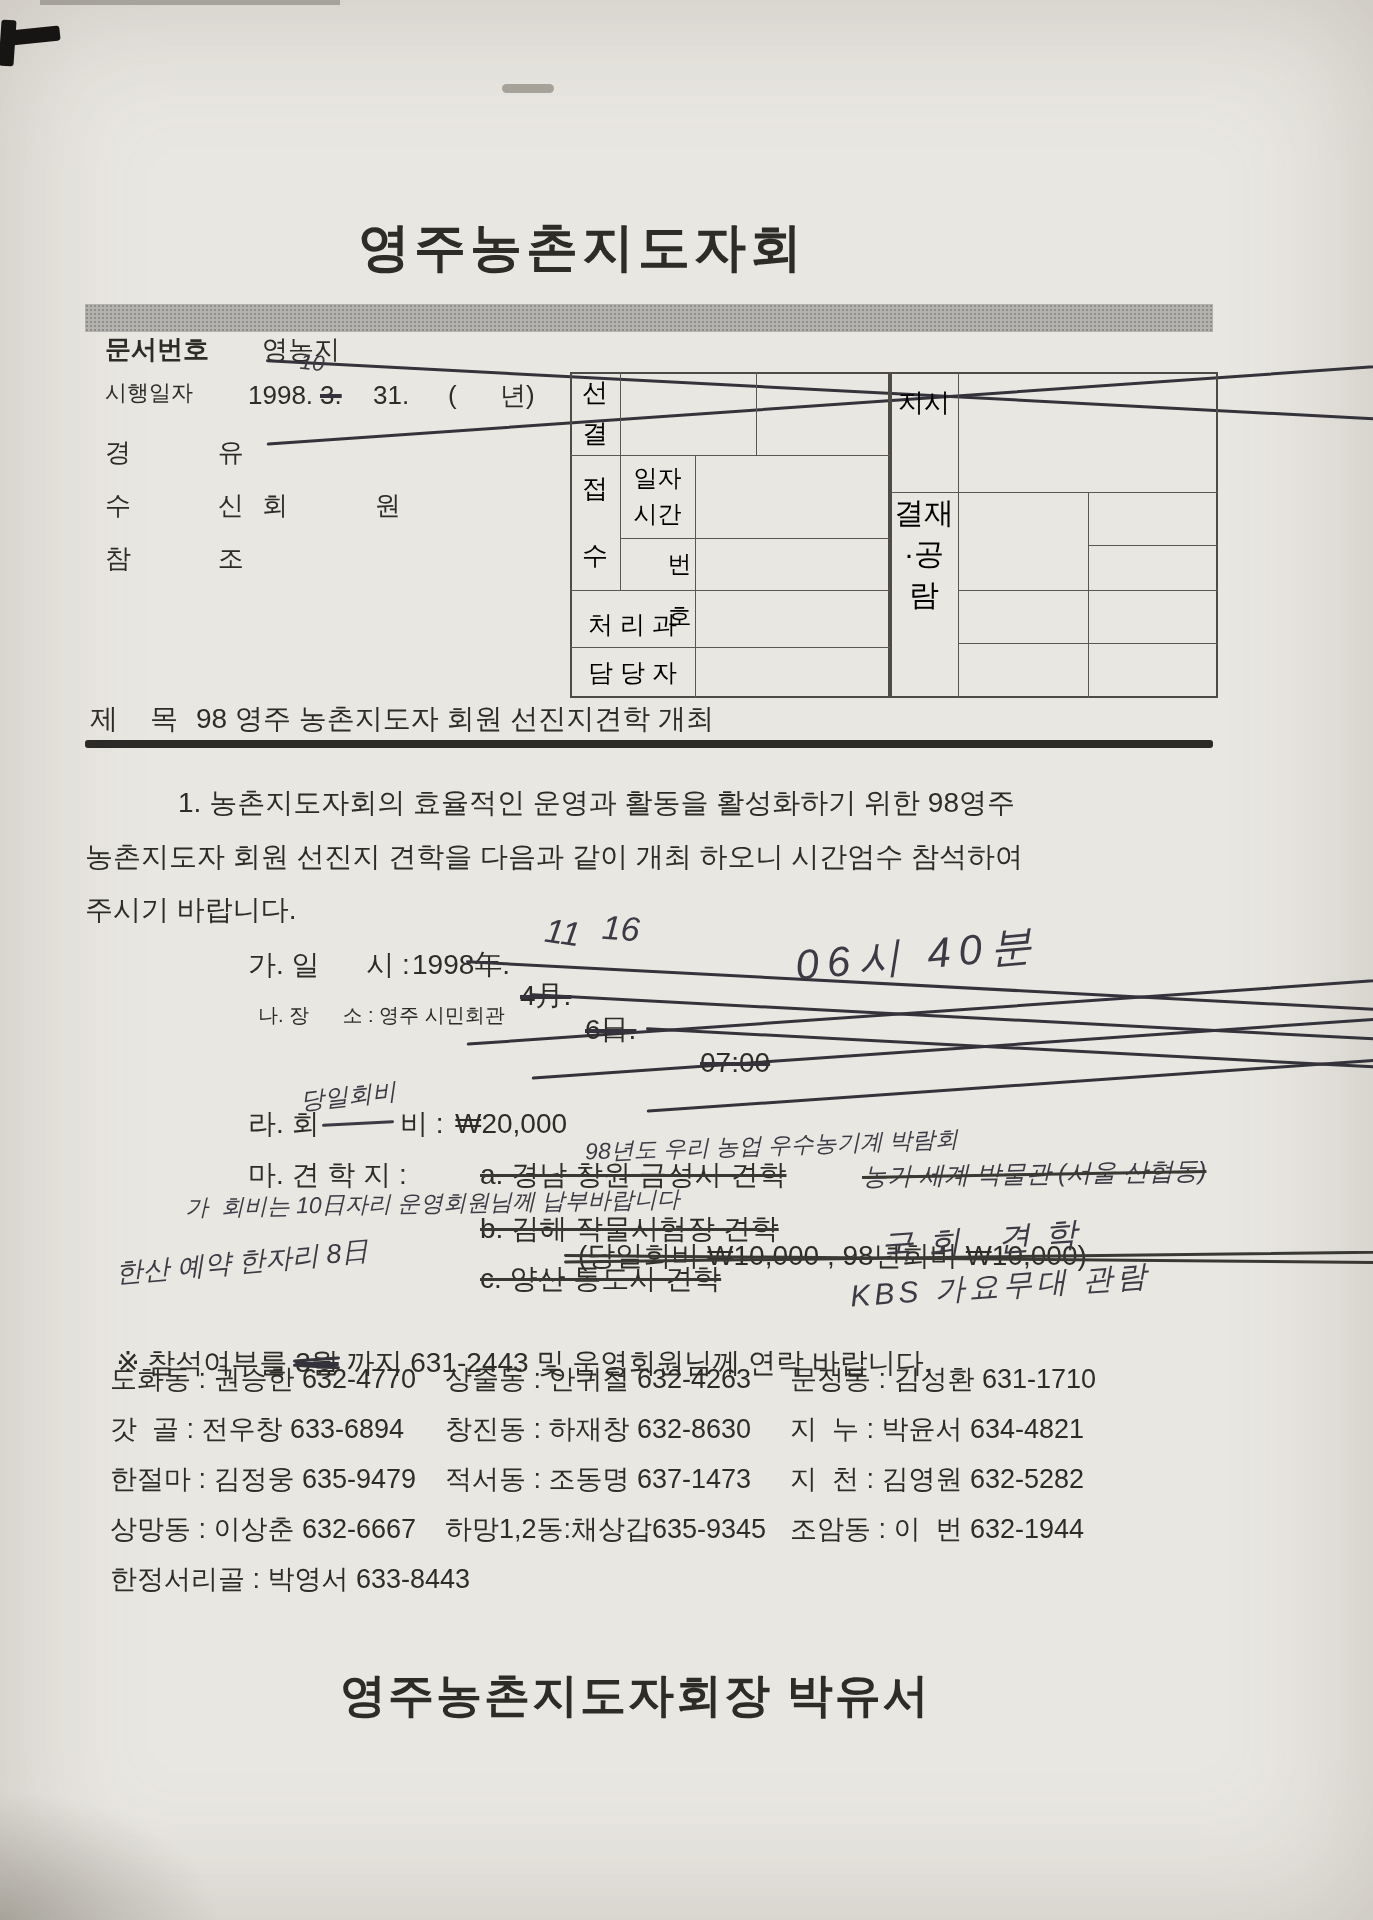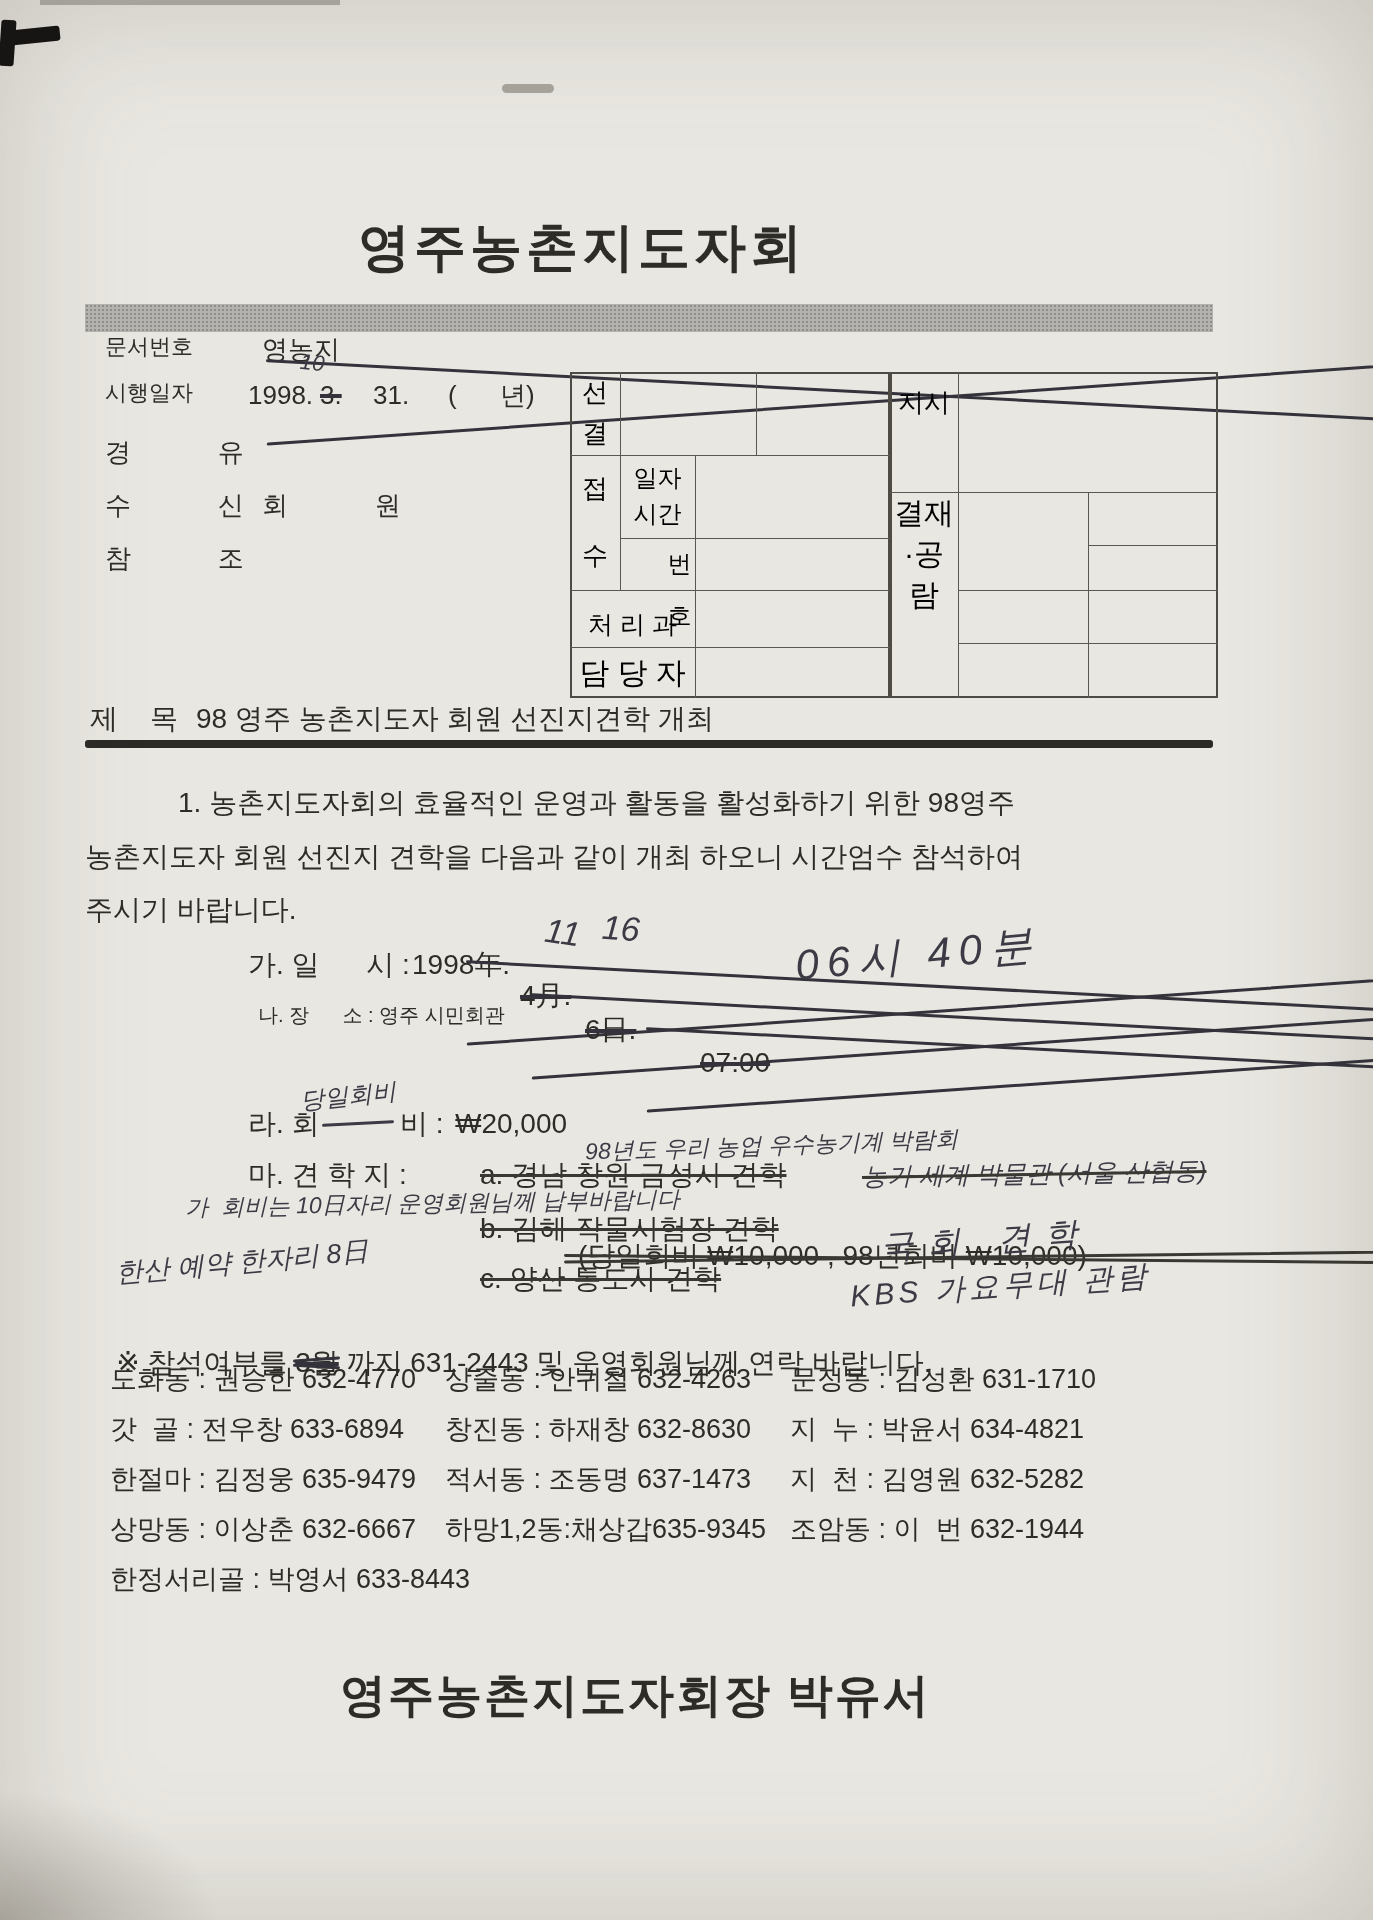--- a/index.html
+++ b/index.html
@@ -38,21 +38,21 @@
 
   <div class="artifact" style="left:0;top:20px;width:15px;height:46px;border-radius:3px;transform:rotate(4deg);"></div>
   <div class="artifact" style="left:10px;top:28px;width:50px;height:15px;border-radius:3px;transform:rotate(-6deg);"></div>
   <div class="artifact" style="left:502px;top:84px;width:52px;height:9px;background:#8a867e;border-radius:5px;opacity:.7;"></div>
   <div class="artifact" style="left:40px;top:0;width:300px;height:5px;background:#6a675f;opacity:.45;"></div>
 
   <div class="t" style="left:358px;top:216px;font-size:52px;font-weight:700;letter-spacing:4px;">영주농촌지도자회</div>
 
   <div class="band"></div>
 
-  <div class="t" style="left:105px;top:334px;font-size:22px;">문서번호</div>
+  <div class="t" style="left:105px;top:334px;font-size:26px;font-weight:bold;">문서번호</div>
   <div class="t" style="left:262px;top:334px;font-size:26px;">영농지</div>
 
   <div class="t" style="left:105px;top:380px;font-size:22px;">시행일자</div>
   <div class="t" style="left:248px;top:380px;font-size:26px;">1998.</div>
   <div class="t scribble" style="left:320px;top:380px;font-size:26px;">3.</div>
   <div class="t hw" style="left:300px;top:350px;font-size:22px;transform:rotate(6deg);">10</div>
   <div class="t" style="left:373px;top:380px;font-size:26px;">31.</div>
   <div class="t" style="left:448px;top:380px;font-size:26px;">(      년)</div>
 
   <div class="t" style="left:105px;top:437px;font-size:26px;">경            유</div>
@@ -78,21 +78,21 @@
     <div class="ln" style="left:518px;top:173px;width:130px;height:1px;"></div>
     <div class="ln" style="left:388px;top:218px;width:260px;height:1px;"></div>
     <div class="ln" style="left:388px;top:271px;width:260px;height:1px;"></div>
 
     <div class="cell stack" style="left:0;top:0;width:50px;height:83px;font-size:26px;line-height:41px;">선결</div>
     <div class="cell stack" style="left:0;top:83px;width:50px;height:135px;font-size:26px;line-height:67px;">접수</div>
     <div class="cell" style="left:50px;top:88px;width:75px;height:78px;font-size:24px;line-height:36px;white-space:pre-line;">일자
 시간</div>
     <div class="cell" style="left:50px;top:166px;width:75px;height:52px;font-size:24px;line-height:52px;padding-left:44px;">번호</div>
     <div class="cell" style="left:0;top:218px;width:125px;height:57px;font-size:25px;line-height:57px;margin-top:6px;">처 리 과</div>
-    <div class="cell" style="left:0;top:275px;width:125px;height:39px;font-size:30px;line-height:51px;">담 당 자</div>
+    <div class="cell" style="left:0;top:275px;width:125px;height:39px;font-size:25px;line-height:51px;">담 당 자</div>
     <div class="cell stack" style="left:320px;top:0;width:68px;height:120px;font-size:26px;line-height:60px;">지시</div>
     <div class="cell stack" style="left:320px;top:120px;width:68px;height:206px;font-size:30px;line-height:41px;">결재·공람</div>
   </div>
 
   <div class="t" style="left:90px;top:702px;font-size:28px;">제</div>
   <div class="t" style="left:150px;top:702px;font-size:28px;">목</div>
   <div class="t" style="left:196px;top:702px;font-size:28px;">98 영주 농촌지도자 회원 선진지견학 개최</div>
   <div style="position:absolute;left:85px;top:740px;width:1128px;height:8px;background:#2b2a26;border-radius:3px;"></div>
 
   <div class="t" style="left:178px;top:786px;font-size:28px;">1. 농촌지도자회의 효율적인 운영과 활동을 활성화하기 위한 98영주</div>

